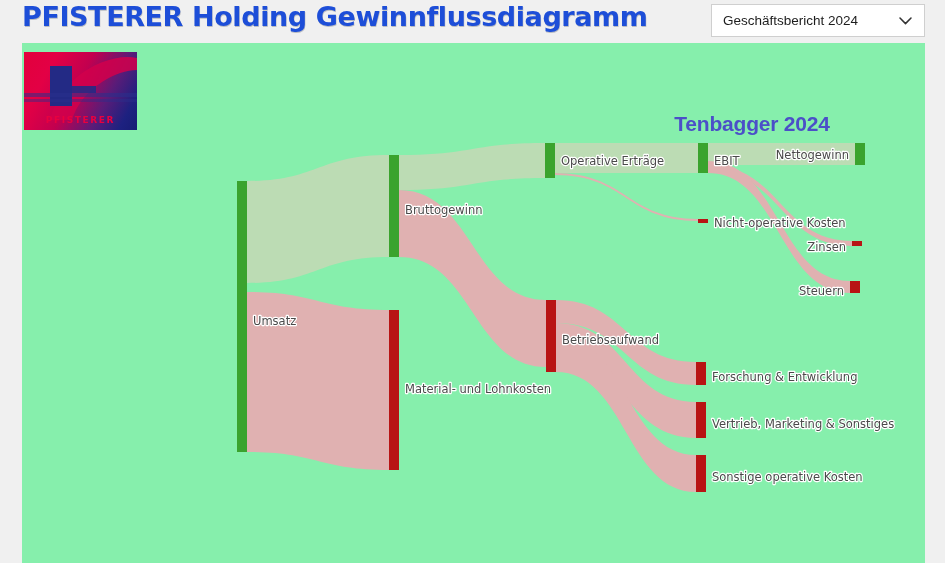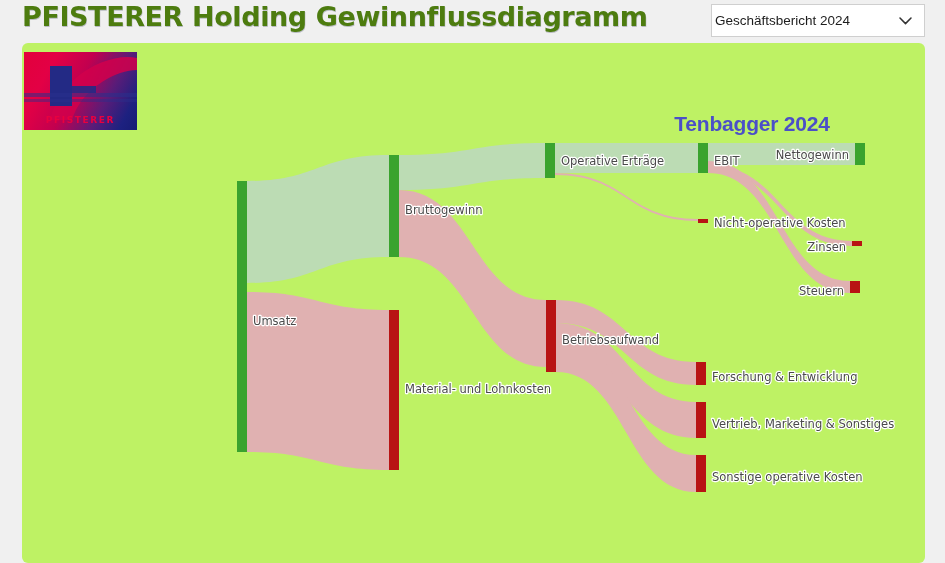--- a/index.html
+++ b/index.html
@@ -11,47 +11,46 @@
   .page{position:relative;width:945px;height:563px;}
 
   
   .header{
     position:absolute;left:0;top:0;width:945px;height:43px;
     background:#f0f0f0;
   }
   .app-title{
     position:absolute;left:22px;top:1px;
     font-family:"DejaVu Sans","Liberation Sans",sans-serif;
-    font-size:27px;font-weight:bold;color:#4d7c0f;
+    font-size:27px;font-weight:bold;color:#1d4ed8;
     letter-spacing:-0.4px;white-space:nowrap;
     text-shadow:0.5px 0.5px 0 #b9bcc2;
   }
   .report-select{
     position:absolute;left:711px;top:4px;
     width:214px;height:33px;
     background:#ffffff;border:1px solid #cfcfcf;
     box-sizing:border-box;
     display:flex;align-items:center;
     cursor:pointer;
   }
   .report-select-label{
-    font-size:13.5px;color:#1d1d1d;padding-left:3px;flex:1;
+    font-size:13.5px;color:#1d1d1d;padding-left:11px;flex:1;
     white-space:nowrap;
   }
   .chevron-down{
     width:22px;height:33px;display:flex;align-items:center;justify-content:center;
     margin-right:8px;
   }
 
   
   .card{
     position:absolute;left:22px;top:43px;
     width:903px;height:520px;
-    background:#bef264;
-    border-radius:6px;
+    background:#86efac;
   }
 
   
   .logo{
     position:absolute;left:2px;top:9px;
     width:113px;height:78px;
     background:linear-gradient(118deg,#e2003c 0%,#e30045 22%,#c2004f 46%,#5a1c78 70%,#1d2180 88%,#171c74 100%);
     overflow:hidden;
   }
   .logo-swoosh{position:absolute;left:0;top:0;width:113px;height:78px;}

